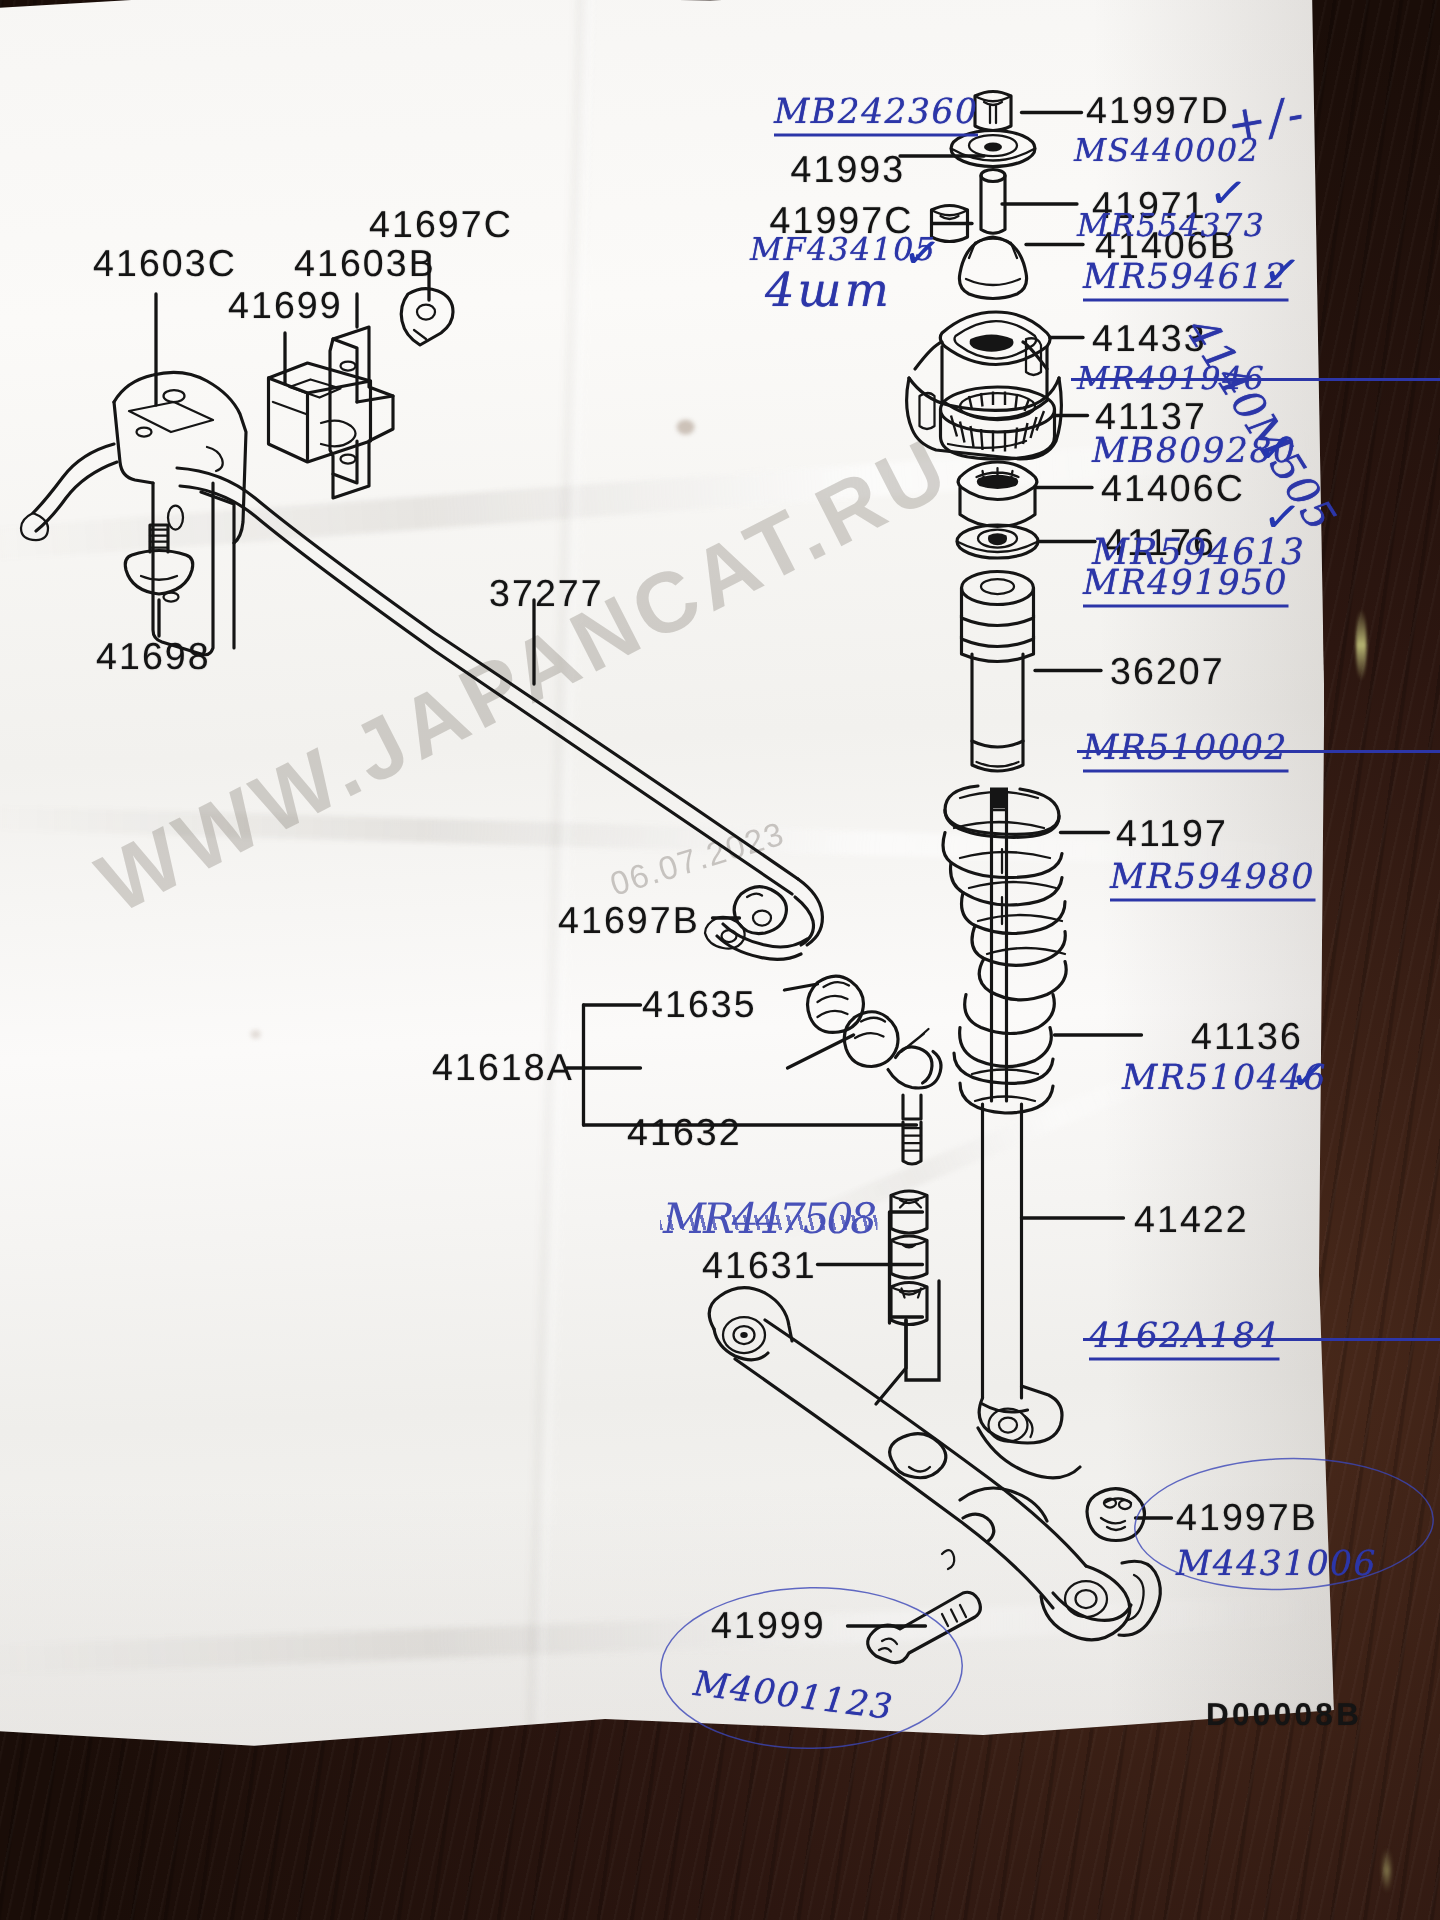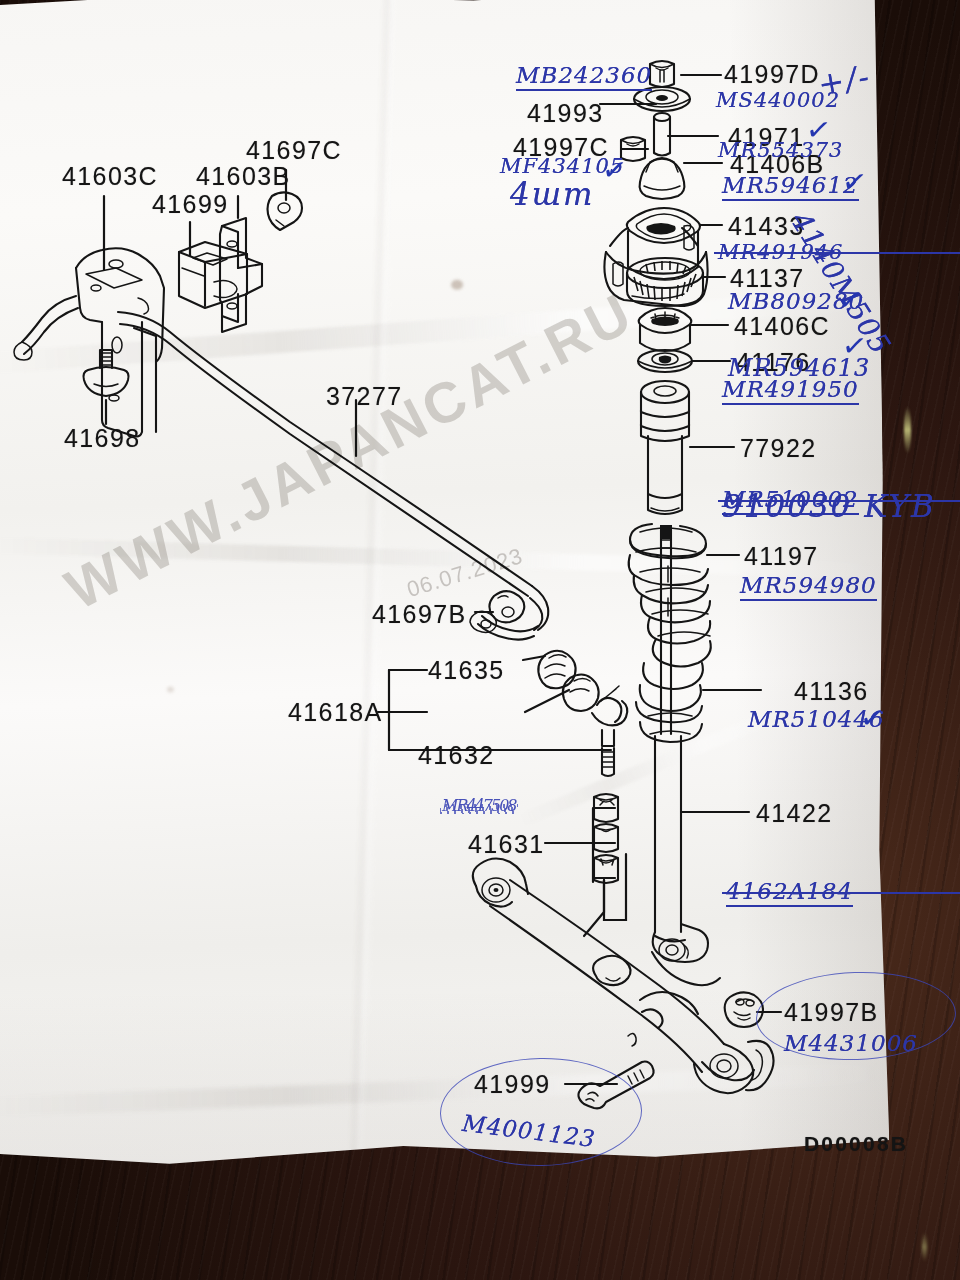--- a/index.html
+++ b/index.html
@@ -93,21 +93,21 @@
   .hw u{text-decoration:none;border-bottom:2px solid #2c36a8;padding-bottom:1px;}
   .strike{position:relative;}
   .strike:after{
     content:"";position:absolute;left:-4px;right:-4px;top:52%;height:2px;background:#2c36a8;
   }
   .tick{
     position:absolute;font-family:"DejaVu Sans",sans-serif;color:#2436b0;
     font-size:30px;font-weight:bold;transform:rotate(8deg);
   }
   .scribble{
-    position:absolute;color:#3a44b4;font-size:16px;font-family:"DejaVu Serif",serif;
+    position:absolute;color:#3a44b4;font-size:28px;font-family:"DejaVu Serif",serif;
     font-style:italic;letter-spacing:-2px;opacity:.92;
   }
   .scribble:after{
     content:"";position:absolute;left:-2px;right:-2px;top:42%;height:10px;
     background:
       repeating-linear-gradient(76deg,#3a44b4 0 2px,transparent 2px 7px);
     opacity:.8;
   }
   .ellipse-note{
     position:absolute;border:1.6px solid #3b46b8;border-radius:50%;
@@ -436,21 +436,21 @@
 
   <div class="lbl" style="left:527px;top:99px;">41993</div>
   <div class="lbl" style="left:513px;top:133px;">41997C</div>
   <div class="lbl" style="left:724px;top:60px;">41997D</div>
   <div class="lbl" style="left:728px;top:123px;">41971</div>
   <div class="lbl" style="left:730px;top:150px;">41406B</div>
   <div class="lbl" style="left:728px;top:212px;">41433</div>
   <div class="lbl" style="left:730px;top:264px;">41137</div>
   <div class="lbl" style="left:734px;top:312px;">41406C</div>
   <div class="lbl" style="left:736px;top:348px;">41176</div>
-  <div class="lbl" style="left:740px;top:434px;">77922</div>
+  <div class="lbl" style="left:740px;top:434px;">36207</div>
   <div class="lbl" style="left:744px;top:542px;">41197</div>
   <div class="lbl" style="left:766px;top:677px;margin-left:28px;">41136</div>
   <div class="lbl" style="left:756px;top:799px;">41422</div>
   <div class="lbl" style="left:784px;top:998px;">41997B</div>
   <div class="lbl" style="left:474px;top:1070px;">41999</div>
   <div class="lbl sm" style="left:804px;top:1132px;">D00008B</div>
 
   <div class="ellipse-note" style="left:756px;top:972px;width:198px;height:86px;transform:rotate(-2deg);"></div>
   <div class="ellipse-note" style="left:440px;top:1058px;width:200px;height:106px;transform:rotate(-1deg);"></div>
 
@@ -460,21 +460,20 @@
   <div class="hw" style="left:718px;top:138px;font-size:21px;">MR554373</div>
   <div class="hw" style="left:500px;top:154px;font-size:21px;">MF434105</div>
   <div class="hw big" style="left:510px;top:176px;">4шт</div>
   <div class="hw" style="left:722px;top:172px;"><u>MR594612</u></div>
   <div class="hw strike" style="left:718px;top:240px;font-size:21px;">MR491946</div>
   <div class="hw diag" style="left:812px;top:206px;transform:rotate(58deg);transform-origin:0 0;">4140M505</div>
   <div class="hw" style="left:728px;top:288px;">MB809280</div>
   <div class="hw" style="left:728px;top:354px;font-size:24px;">MR594613</div>
   <div class="hw" style="left:722px;top:376px;"><u>MR491950</u></div>
   <div class="hw strike" style="left:722px;top:462px;"><u>MR510002</u></div>
-  <div class="hw big" style="left:722px;top:488px;">910030 KYB</div>
   <div class="hw" style="left:740px;top:572px;"><u>MR594980</u></div>
   <div class="hw" style="left:748px;top:706px;">MR510446</div>
   <div class="hw strike" style="left:726px;top:828px;"><u>4162A184</u></div>
   <div class="scribble" style="left:442px;top:796px;">MR447508</div>
   <div class="hw" style="left:784px;top:1030px;font-style:italic;">M4431006</div>
   <div class="hw" style="left:462px;top:1118px;transform:rotate(7deg);">M4001123</div>
 
   <div class="tick" style="left:806px;top:112px;">✓</div>
   <div class="tick" style="left:602px;top:152px;">✓</div>
   <div class="tick" style="left:842px;top:164px;">✓</div>

